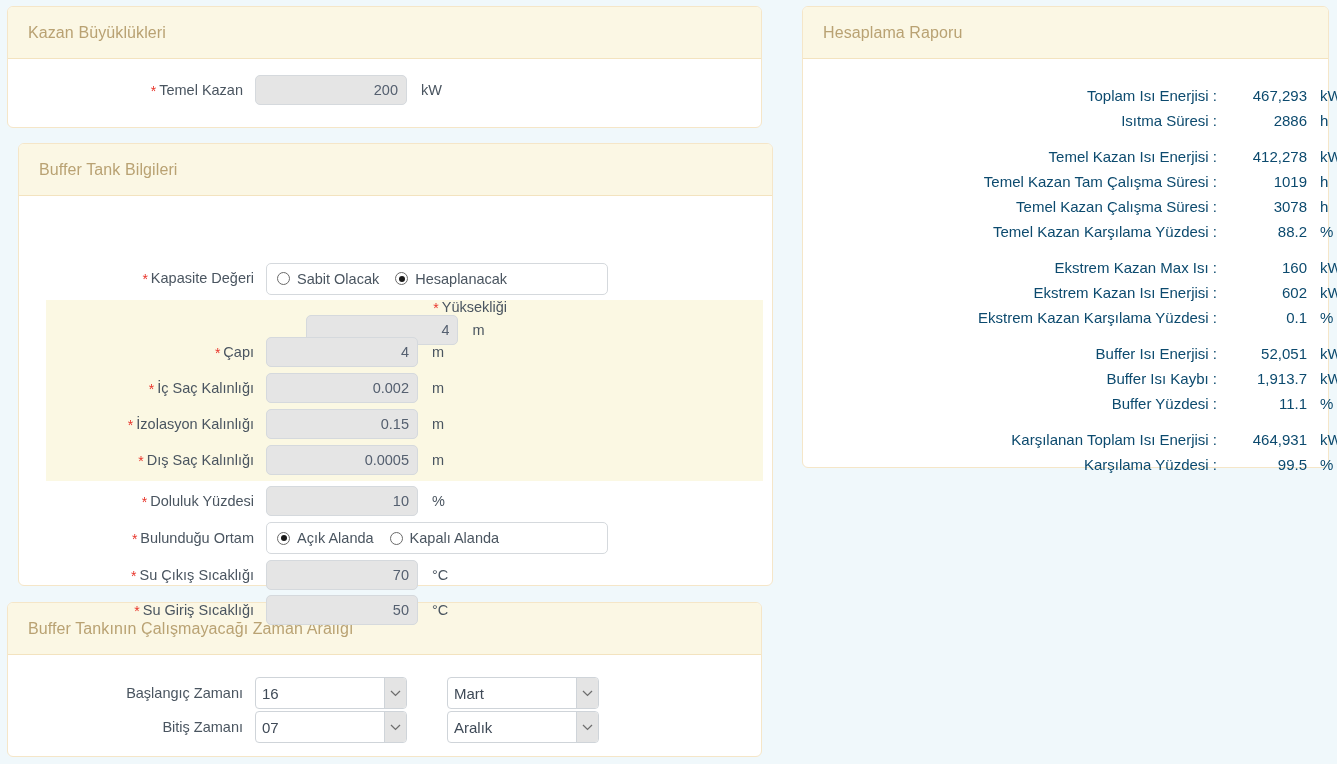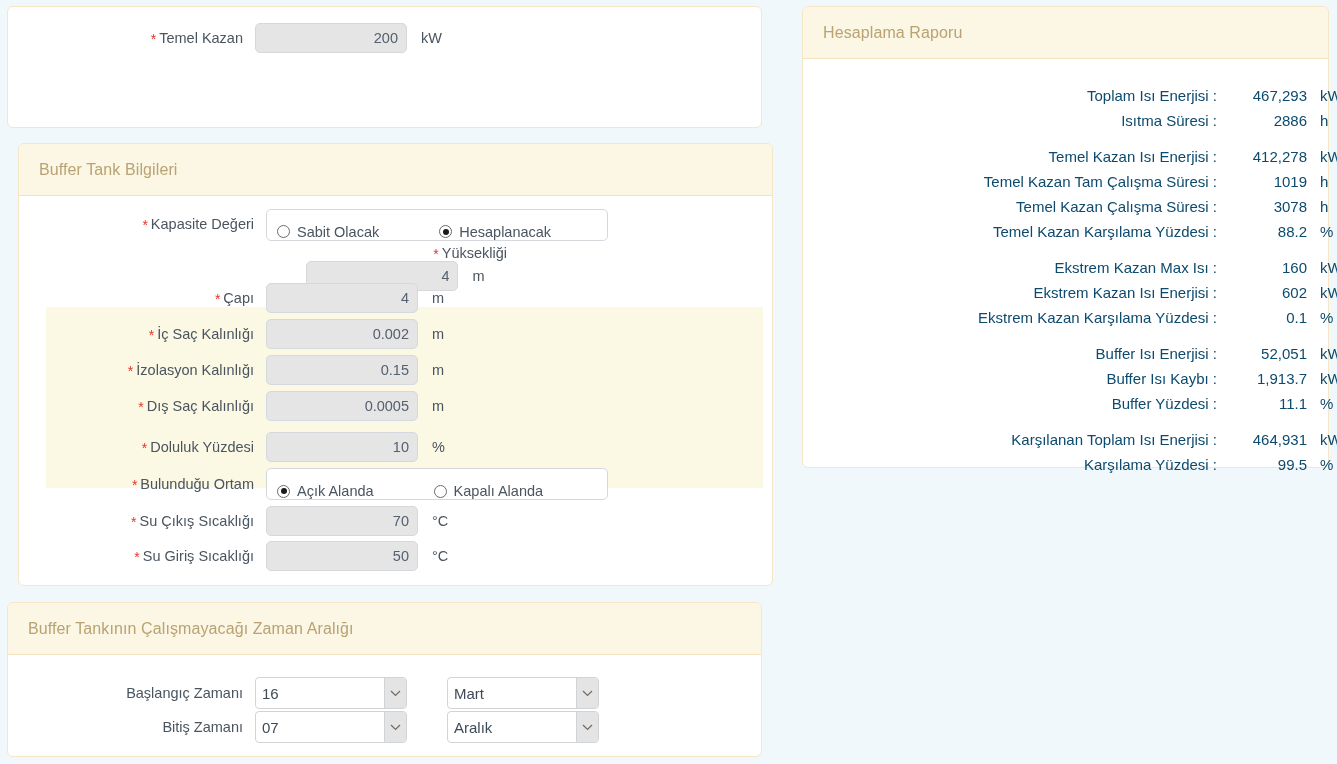--- a/index.html
+++ b/index.html
@@ -101,23 +101,22 @@
   }
 
   
   .radio-box {
     width: 342px;
     height: 32px;
     border: 1px solid #d5d9dd;
     border-radius: 5px;
     background: #fff;
     display: flex;
-    align-items: flex-end;
+    align-items: center;
     padding: 0 10px;
-    gap: 44px;
   }
   .radio-opt {
     display: flex;
     align-items: center;
     margin-right: 16px;
     font-size: 14.5px;
     color: #4a5560;
     white-space: nowrap;
     cursor: pointer;
   }
@@ -217,20 +216,23 @@
     text-align: left;
     white-space: nowrap;
   }
 </style>
 </head>
 <body>
 
 <div class="page">
 
   <div class="card" style="left:7px; top:6px; width:755px; height:122px;">
+    <div class="card-header">
+      <span class="card-title">Kazan Büyüklükleri</span>
+    </div>
     <div class="card-body" style="padding-top:15px;">
       <div class="form-row">
         <div class="lbl">
           <span class="req">*</span><span>Temel Kazan</span>
         </div>
         <div class="field-wrap">
           <input class="txt" type="text" value="200" style="">
           <span class="unit">kW</span>
         </div>
       </div>
@@ -238,21 +240,21 @@
   </div>
 
   <div class="card" style="left:18px; top:143px; width:755px; height:443px;">
     <div class="card-header">
       <span class="card-title">Buffer Tank Bilgileri</span>
     </div>
     <div class="card-body">
 
       <div class="highlight-band" style="top:104px; height:181px;"></div>
 
-      <div class="rows-layer" style="margin-top:7px;">
+      <div class="rows-layer" style="padding-top:61px;">
 
         <div class="form-row" style="height:43px;">
           <div class="lbl">
             <span class="req">*</span><span>Kapasite Değeri</span>
           </div>
           <div class="radio-box">
             <label class="radio-opt">
               <span class="radio-dot"></span>
               <span>Sabit Olacak</span>
             </label>

